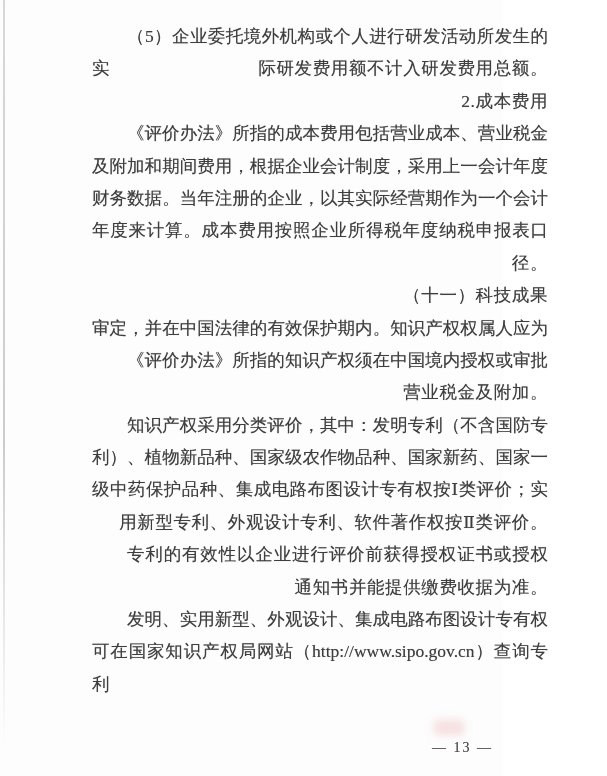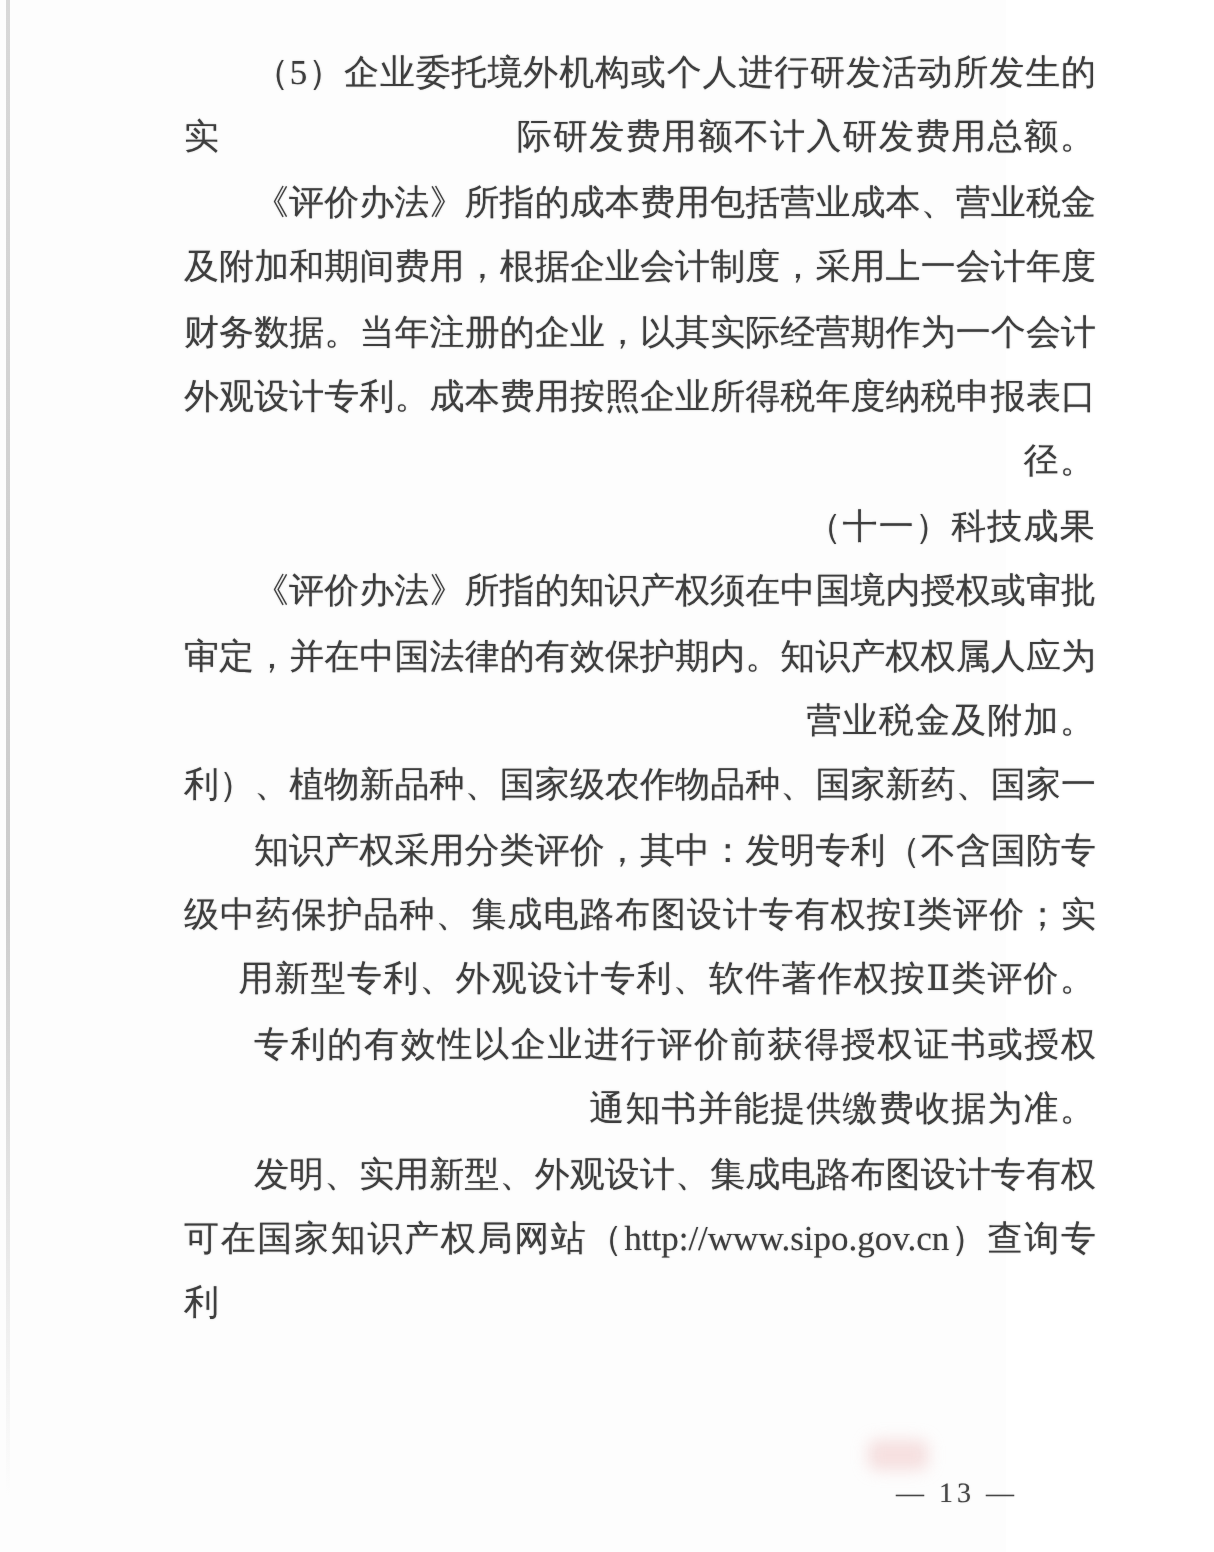--- a/index.html
+++ b/index.html
@@ -53,21 +53,21 @@
     white-space: normal;
     text-align: justify;
     text-align-last: justify;
     letter-spacing: 0;
   }
   .line.indent {
     text-indent: 2em;
   }
   .page-number {
     position: absolute;
-    left: 448px;
+    left: 432px;
     top: 740px;
     width: 120px;
     font-size: 14px;
     letter-spacing: 2px;
     color: #474747;
     text-shadow: 0 0 0.6px rgba(70,70,70,0.5);
   }
   
   .pink-artifact {
     position: absolute;
@@ -82,31 +82,32 @@
 </style>
 </head>
 <body>
 
 <div class="page">
   <div class="edge-line"></div>
 
   <main class="text-block">
       <div class="line indent justify">（5）企业委托境外机构或个人进行研发活动所发生的实</div>
       <div class="line">际研发费用额不计入研发费用总额。</div>
+      <div class="line indent">2.成本费用</div>
       <div class="line indent justify">《评价办法》所指的成本费用包括营业成本、营业税金</div>
       <div class="line justify">及附加和期间费用，根据企业会计制度，采用上一会计年度</div>
       <div class="line justify">财务数据。当年注册的企业，以其实际经营期作为一个会计</div>
-      <div class="line justify">外观设计专利。成本费用按照企业所得税年度纳税申报表口</div>
+      <div class="line justify">年度来计算。成本费用按照企业所得税年度纳税申报表口</div>
       <div class="line">径。</div>
       <div class="line indent">（十一）科技成果</div>
+      <div class="line justify">审定，并在中国法律的有效保护期内。知识产权权属人应为</div>
       <div class="line indent justify">《评价办法》所指的知识产权须在中国境内授权或审批</div>
-      <div class="line justify">审定，并在中国法律的有效保护期内。知识产权权属人应为</div>
       <div class="line">营业税金及附加。</div>
+      <div class="line indent justify">知识产权采用分类评价，其中：发明专利（不含国防专</div>
       <div class="line justify">利）、植物新品种、国家级农作物品种、国家新药、国家一</div>
-      <div class="line indent justify">知识产权采用分类评价，其中：发明专利（不含国防专</div>
       <div class="line justify">级中药保护品种、集成电路布图设计专有权按Ⅰ类评价；实</div>
       <div class="line">用新型专利、外观设计专利、软件著作权按Ⅱ类评价。</div>
       <div class="line indent justify">专利的有效性以企业进行评价前获得授权证书或授权</div>
       <div class="line">通知书并能提供缴费收据为准。</div>
       <div class="line indent justify">发明、实用新型、外观设计、集成电路布图设计专有权</div>
       <div class="line justify">可在国家知识产权局网站（http://www.sipo.gov.cn）查询专利</div>
     </main>
 
   <div class="pink-artifact"></div>
 

